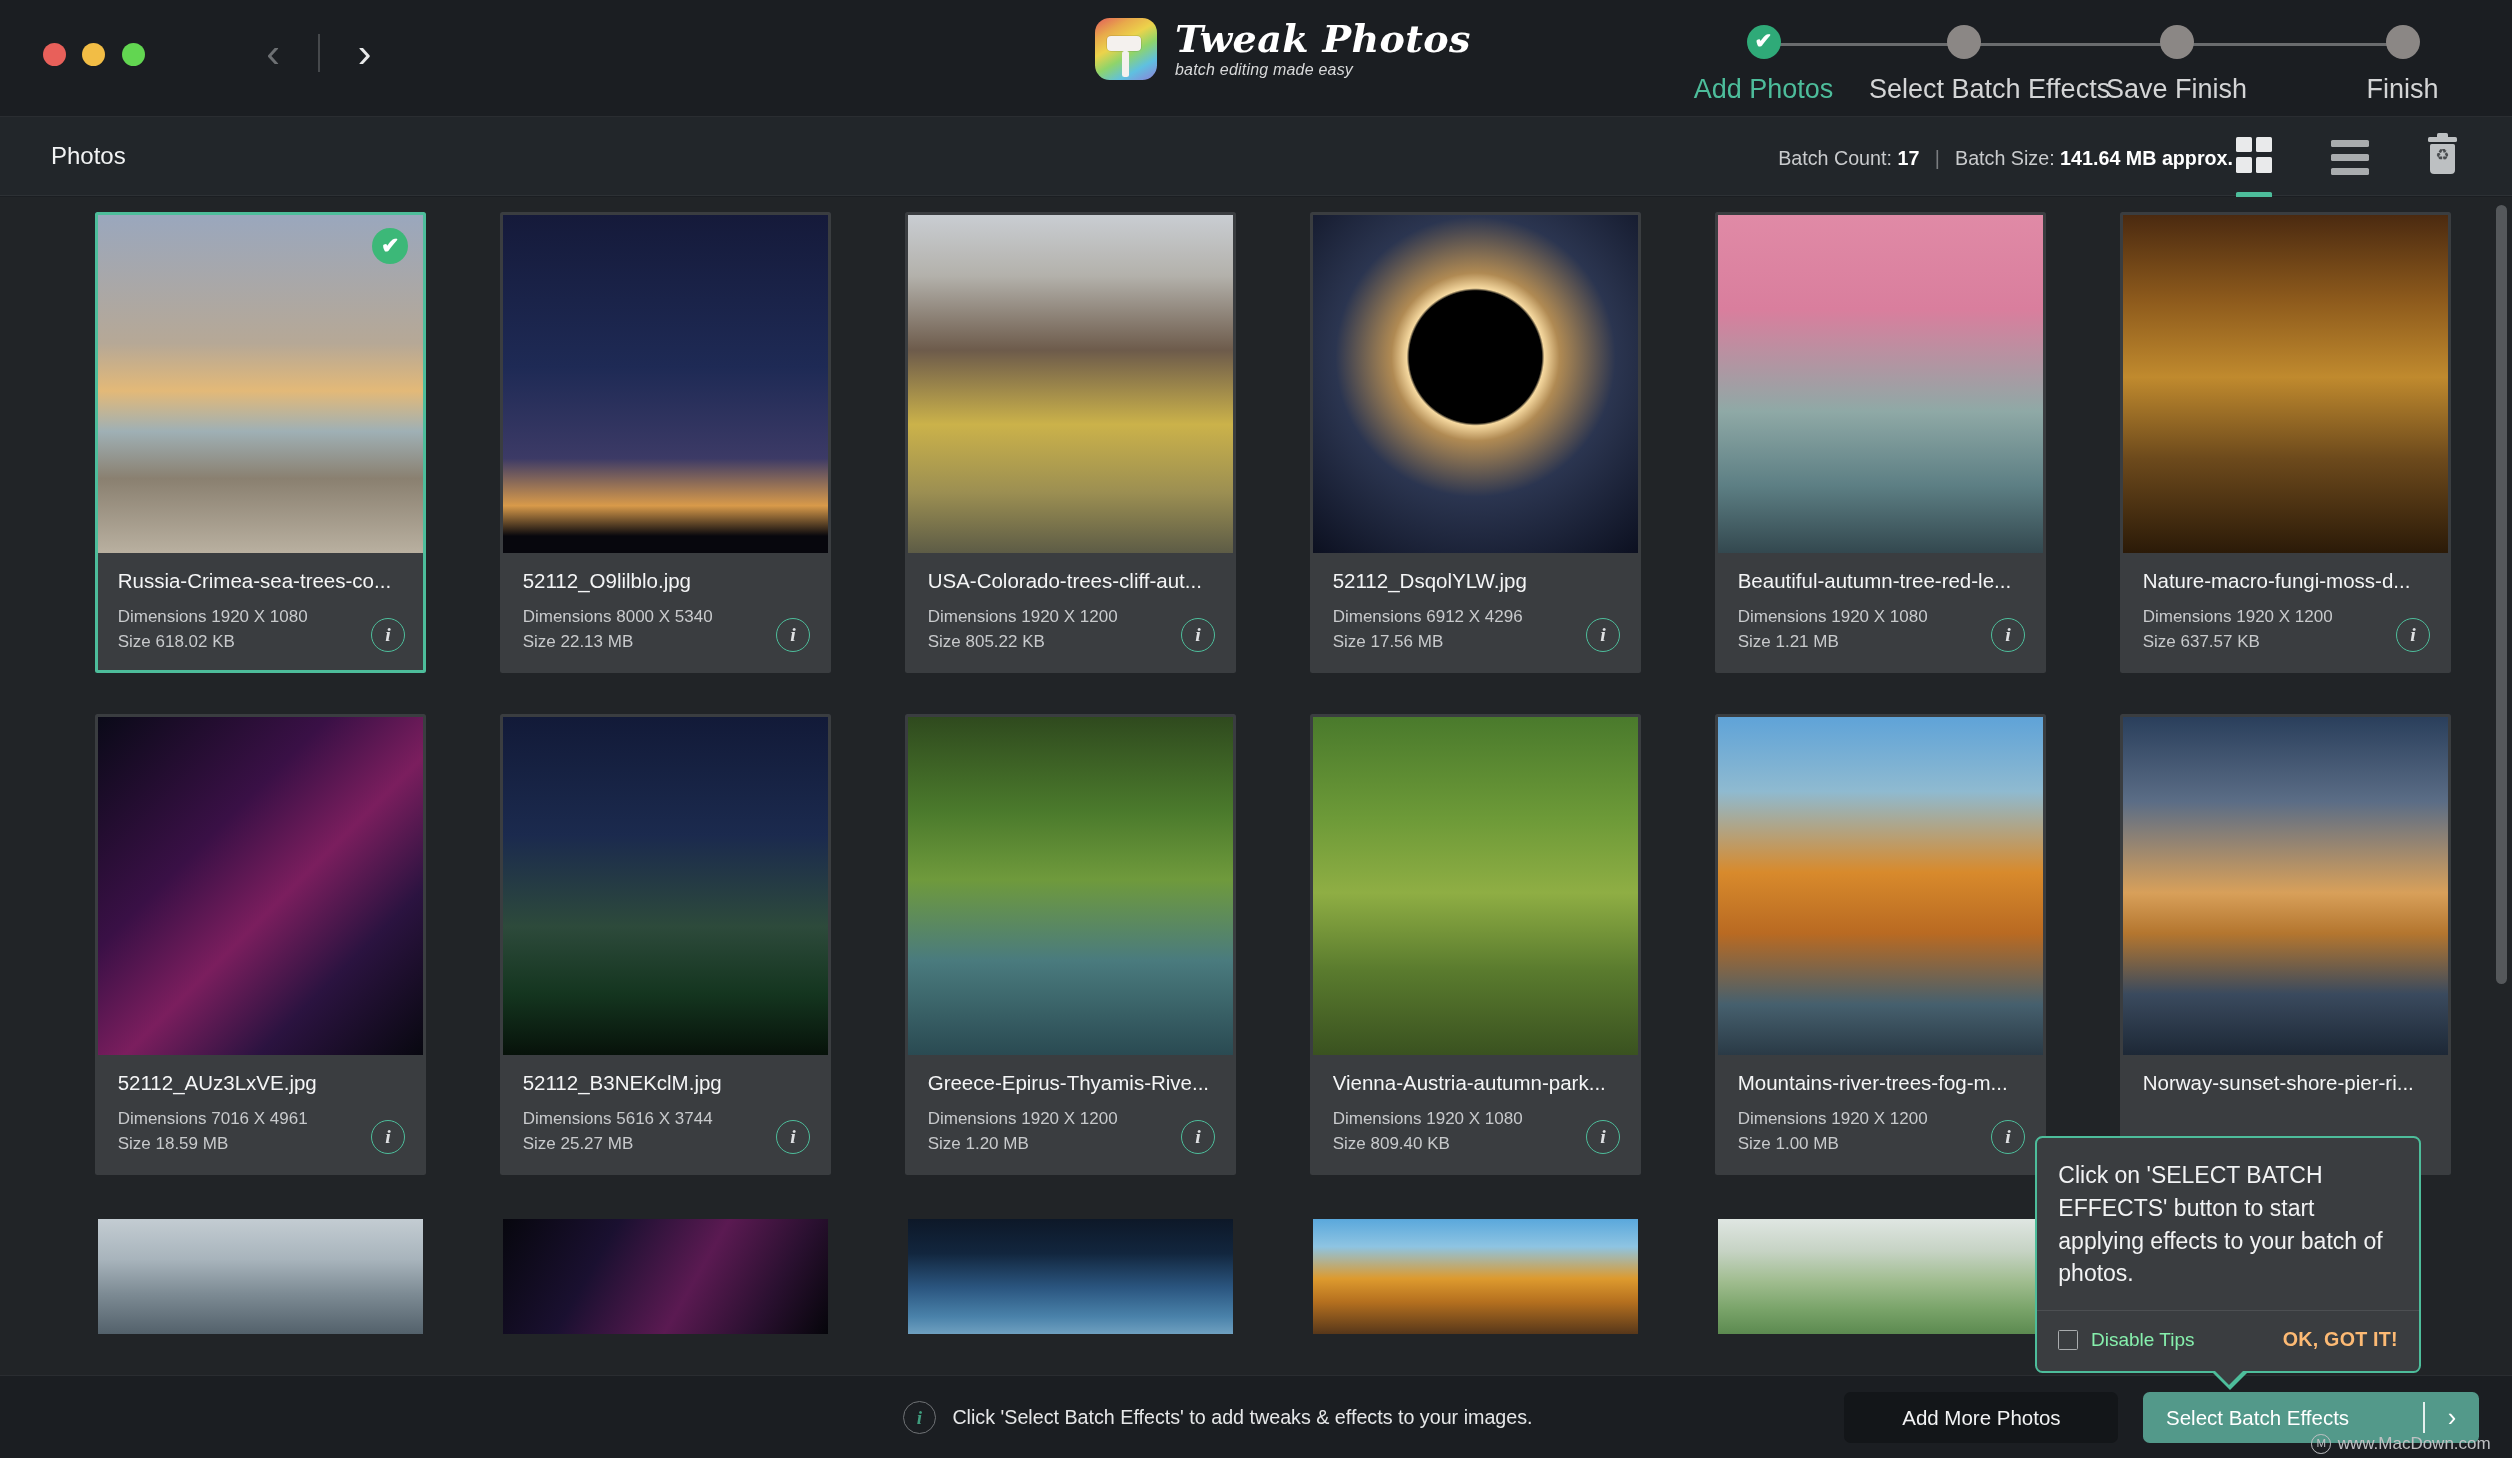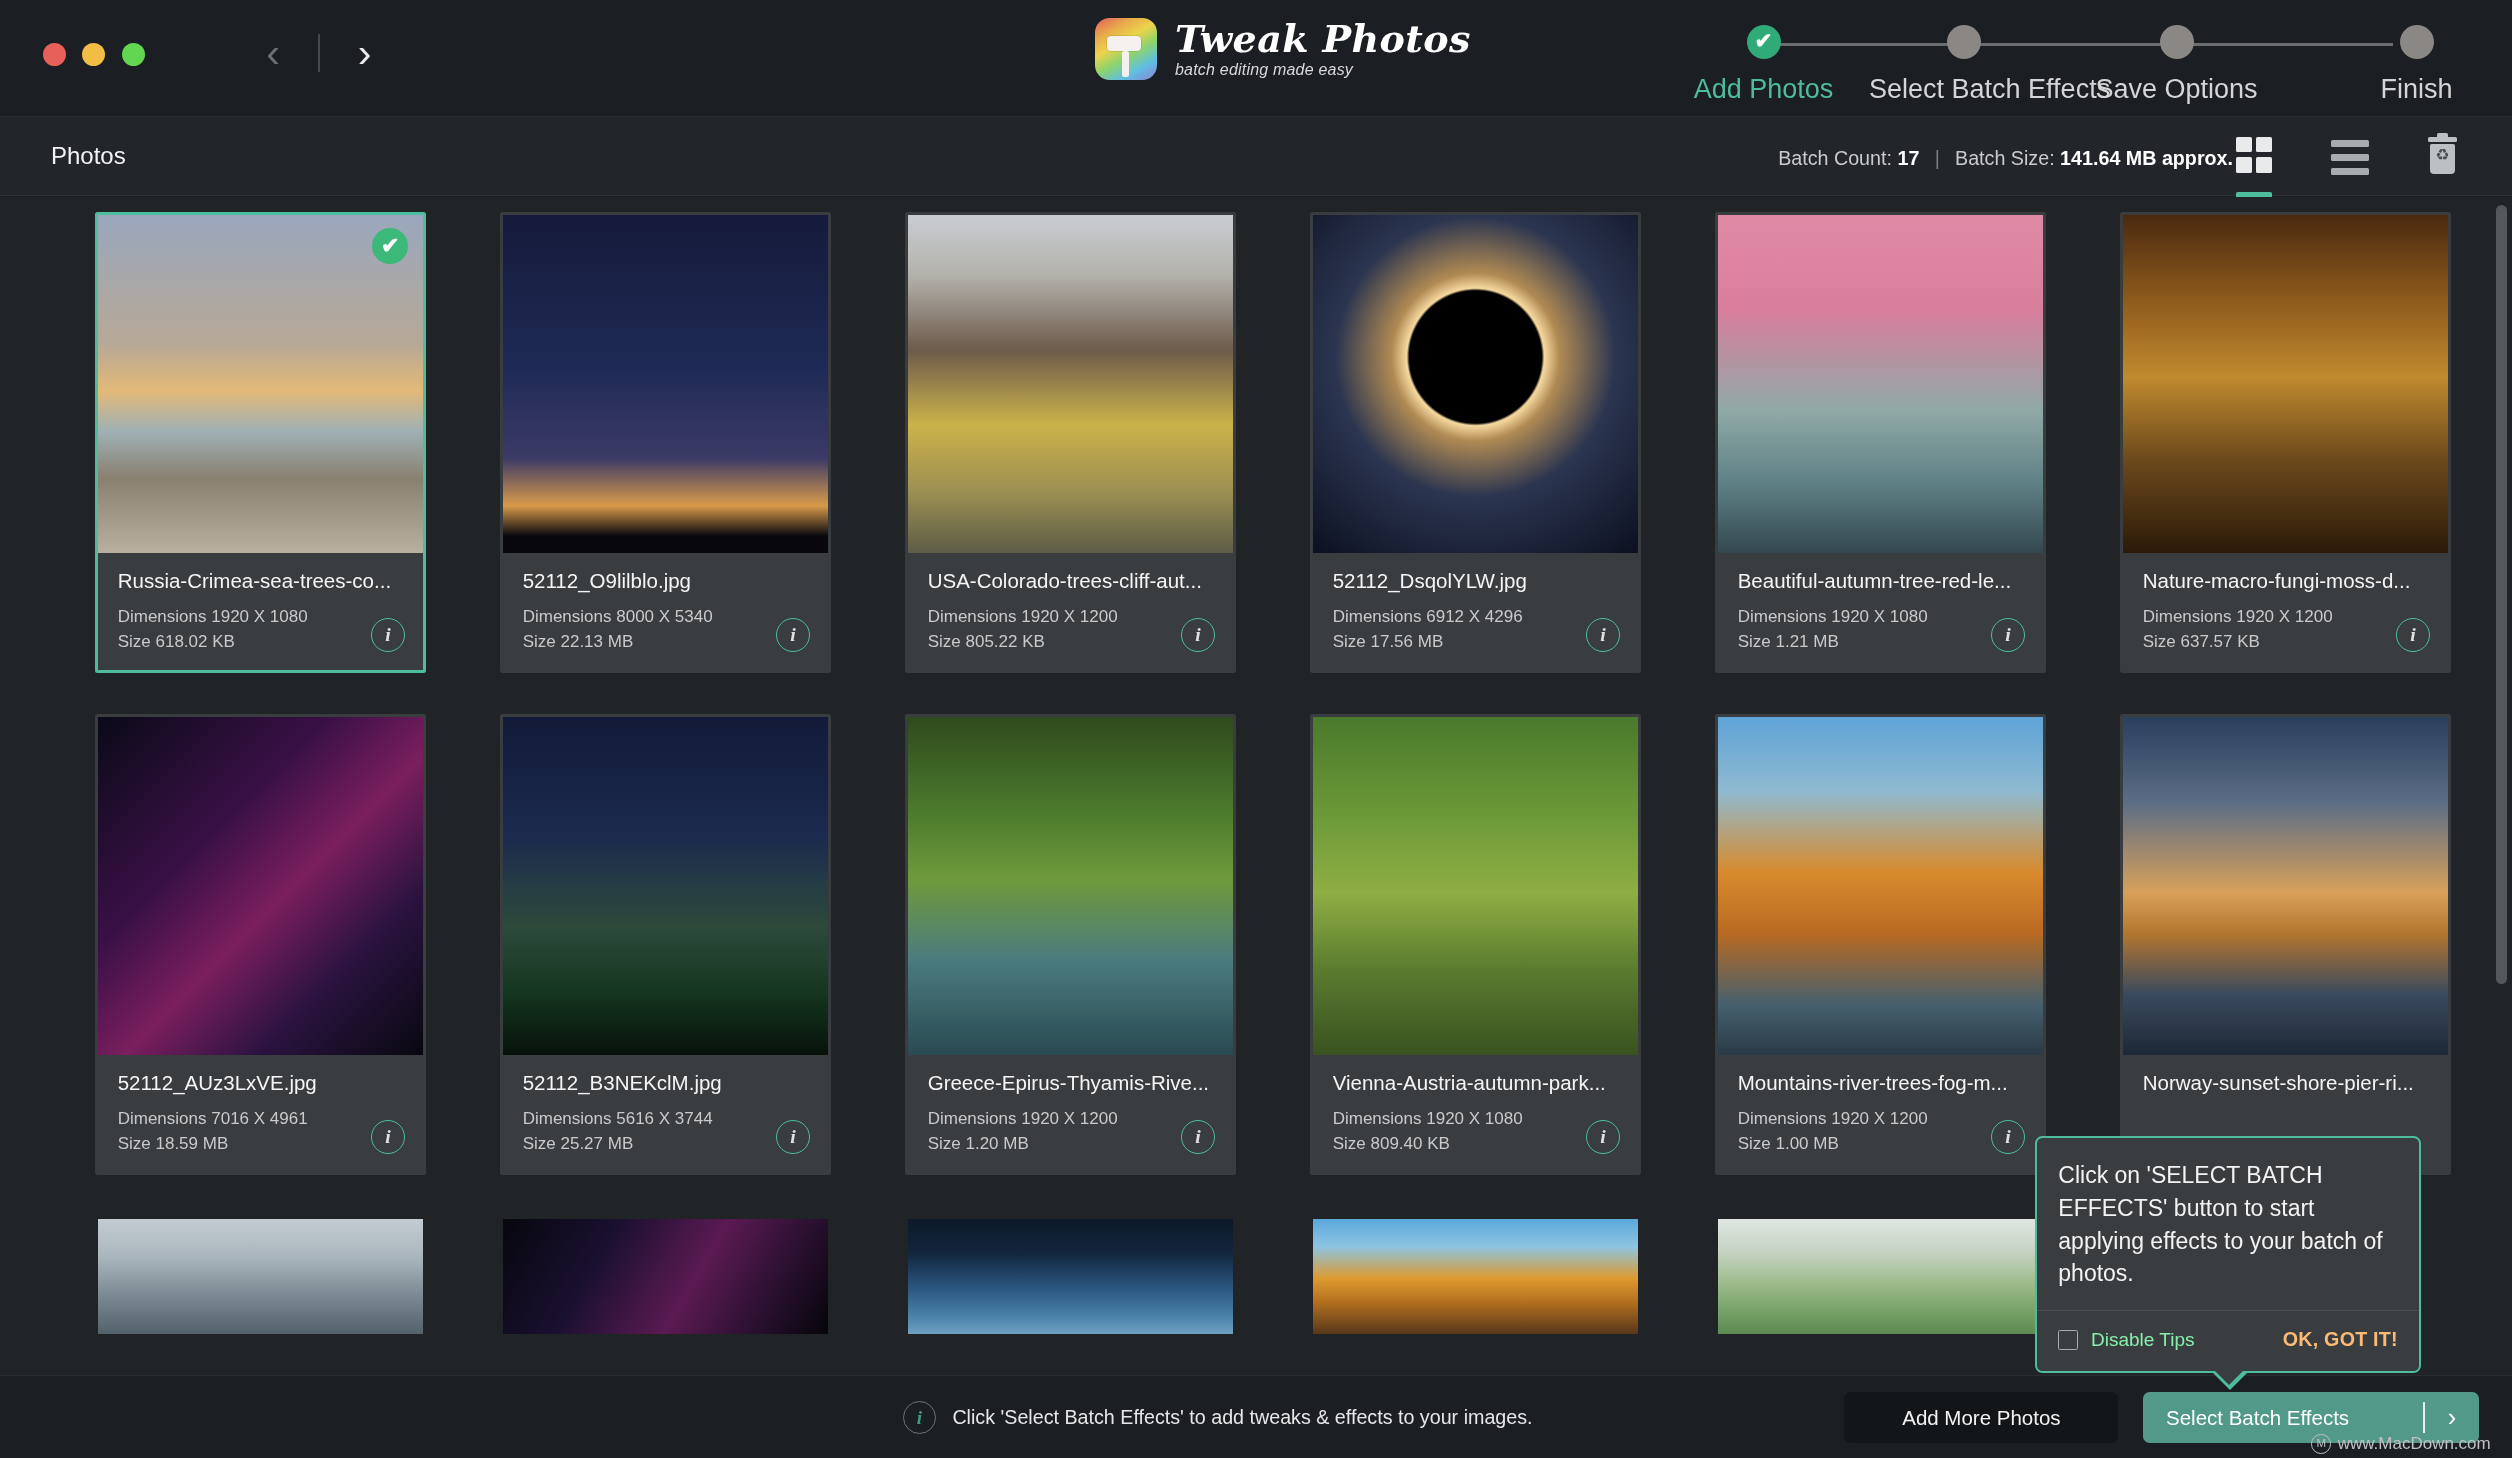--- a/index.html
+++ b/index.html
@@ -381,24 +381,24 @@
       <div class="step-label">Add Photos</div>
     </div>
 
     <div class="step" style="left:123px;">
       <div class="step-dot"></div>
       <div class="step-label">Select Batch Effects</div>
     </div>
 
     <div class="step" style="left:336px;">
       <div class="step-dot"></div>
-      <div class="step-label">Save Options</div>
-    </div>
-
-    <div class="step" style="left:576px;">
+      <div class="step-label">Save Finish</div>
+    </div>
+
+    <div class="step" style="left:562px;">
       <div class="step-dot"></div>
       <div class="step-label">Finish</div>
     </div>
   </div>
 </div>
 
 <div id="subheader">
   <div id="page-title">Photos</div>
 
   <div id="batch-info">

